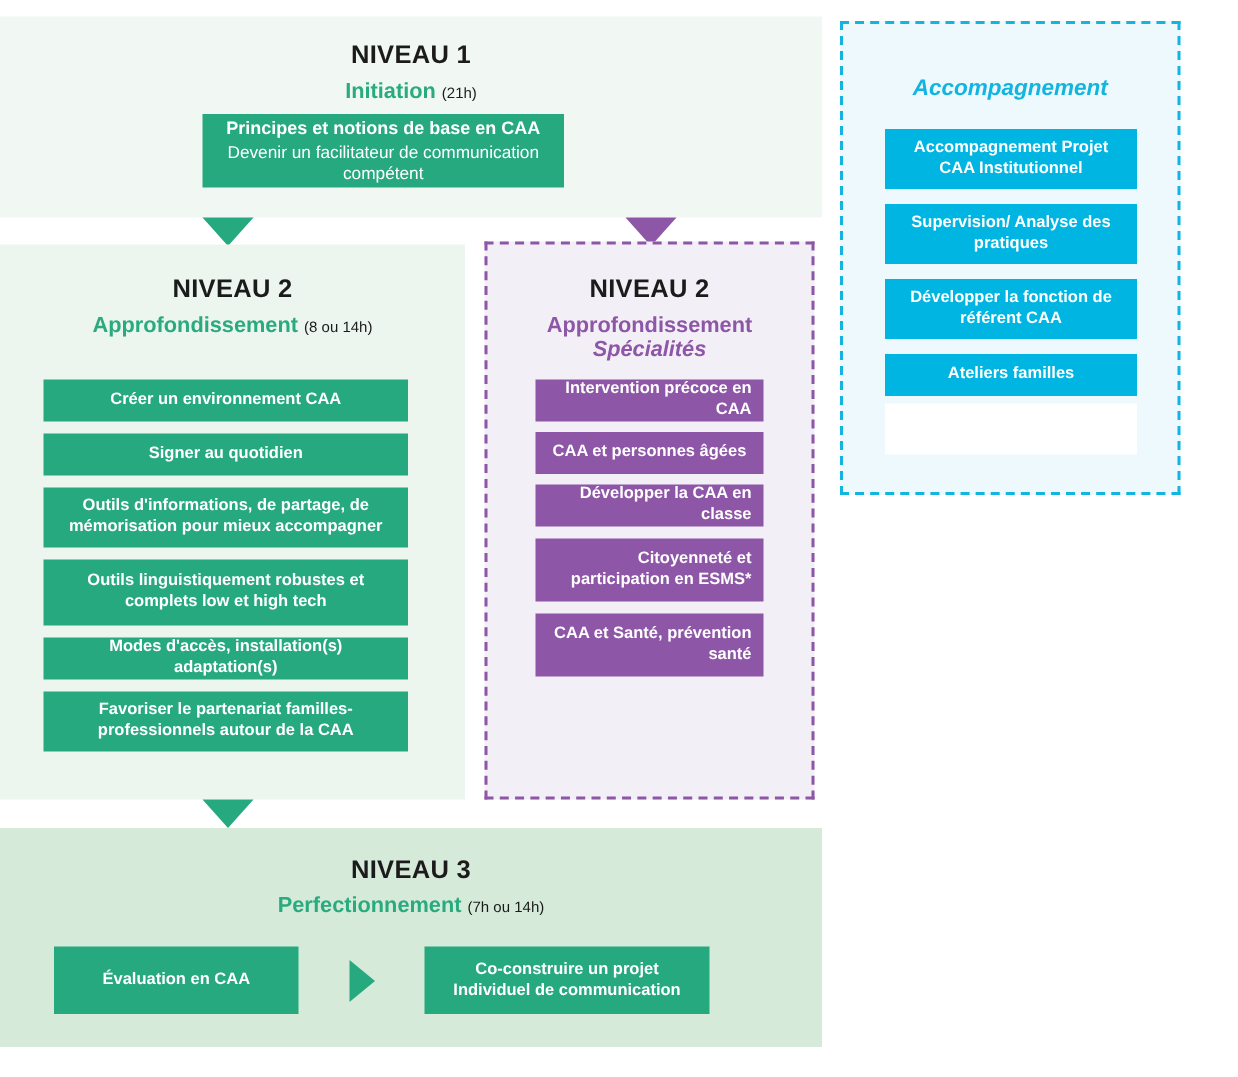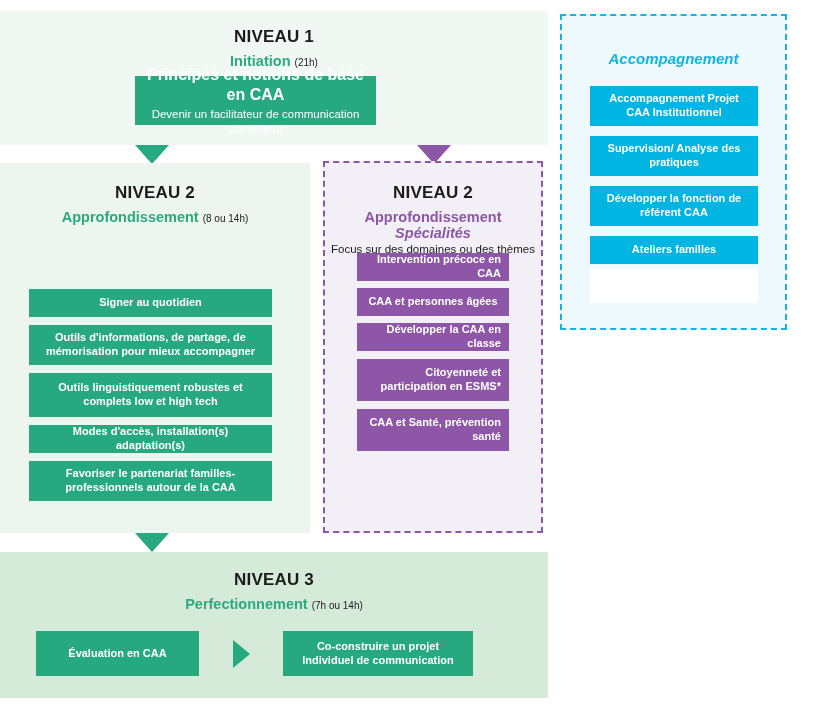--- a/index.html
+++ b/index.html
@@ -142,21 +142,21 @@
 
   
   .l1-card {
     position: absolute;
     left: 135px;
     top: 76px;
     width: 241px;
     height: 49px;
     padding: 4px 8px;
   }
-  .l1-card .card-title { font-size: 16px; }
+  .l1-card .card-title { font-size: 12px; }
   .l1-card .card-desc { font-size: 11.5px; }
 
   
   .l2-card {
     position: absolute;
     left: 29px;
     width: 243px;
     padding: 3px 8px;
     font-weight: bold;
     font-size: 11px;
@@ -231,20 +231,23 @@
   <div class="arrow-down arrow-purple-down" style="left:417px; top:145px;"></div>
 
   <div class="panel panel-l2">
     <div class="level-title" style="margin-top:20px;">NIVEAU 2</div>
     <div class="level-sub">
       <span>Approfondissement</span>
       <span class="hours">(8 ou 14h)</span>
     </div>
   </div>
 
+  <div class="card card-green l2-card" style="top:253px; height:28px;">
+    <div class="card-title">Créer un environnement CAA</div>
+  </div>
   <div class="card card-green l2-card" style="top:289px; height:28px;">
     <div class="card-title">Signer au quotidien</div>
   </div>
   <div class="card card-green l2-card" style="top:325px; height:40px;">
     <div class="card-title">Outils d'informations, de partage, de mémorisation pour mieux accompagner</div>
   </div>
   <div class="card card-green l2-card" style="top:373px; height:44px;">
     <div class="card-title">Outils linguistiquement robustes et complets low et high tech</div>
   </div>
   <div class="card card-green l2-card" style="top:425px; height:28px;">
@@ -255,21 +258,20 @@
   </div>
 
   <div class="arrow-down arrow-green-down" style="left:135px; top:533px;"></div>
 
   <div class="panel panel-spec">
     <div class="level-title" style="margin-top:20px;">NIVEAU 2</div>
     <div class="level-sub purple">
       <span>Approfondissement</span>
       <span class="ital">Spécialités</span>
     </div>
-    <div class="level-note">Focus sur des domaines ou des thèmes</div>
   </div>
 
   <div class="card card-purple spec-card" style="top:253px; height:28px;">
     <div class="card-title">Intervention précoce en CAA</div>
   </div>
   <div class="card card-purple spec-card" style="top:288px; height:28px;">
     <div class="card-title">CAA et personnes âgées</div>
   </div>
   <div class="card card-purple spec-card" style="top:323px; height:28px;">
     <div class="card-title">Développer la CAA en classe</div>

